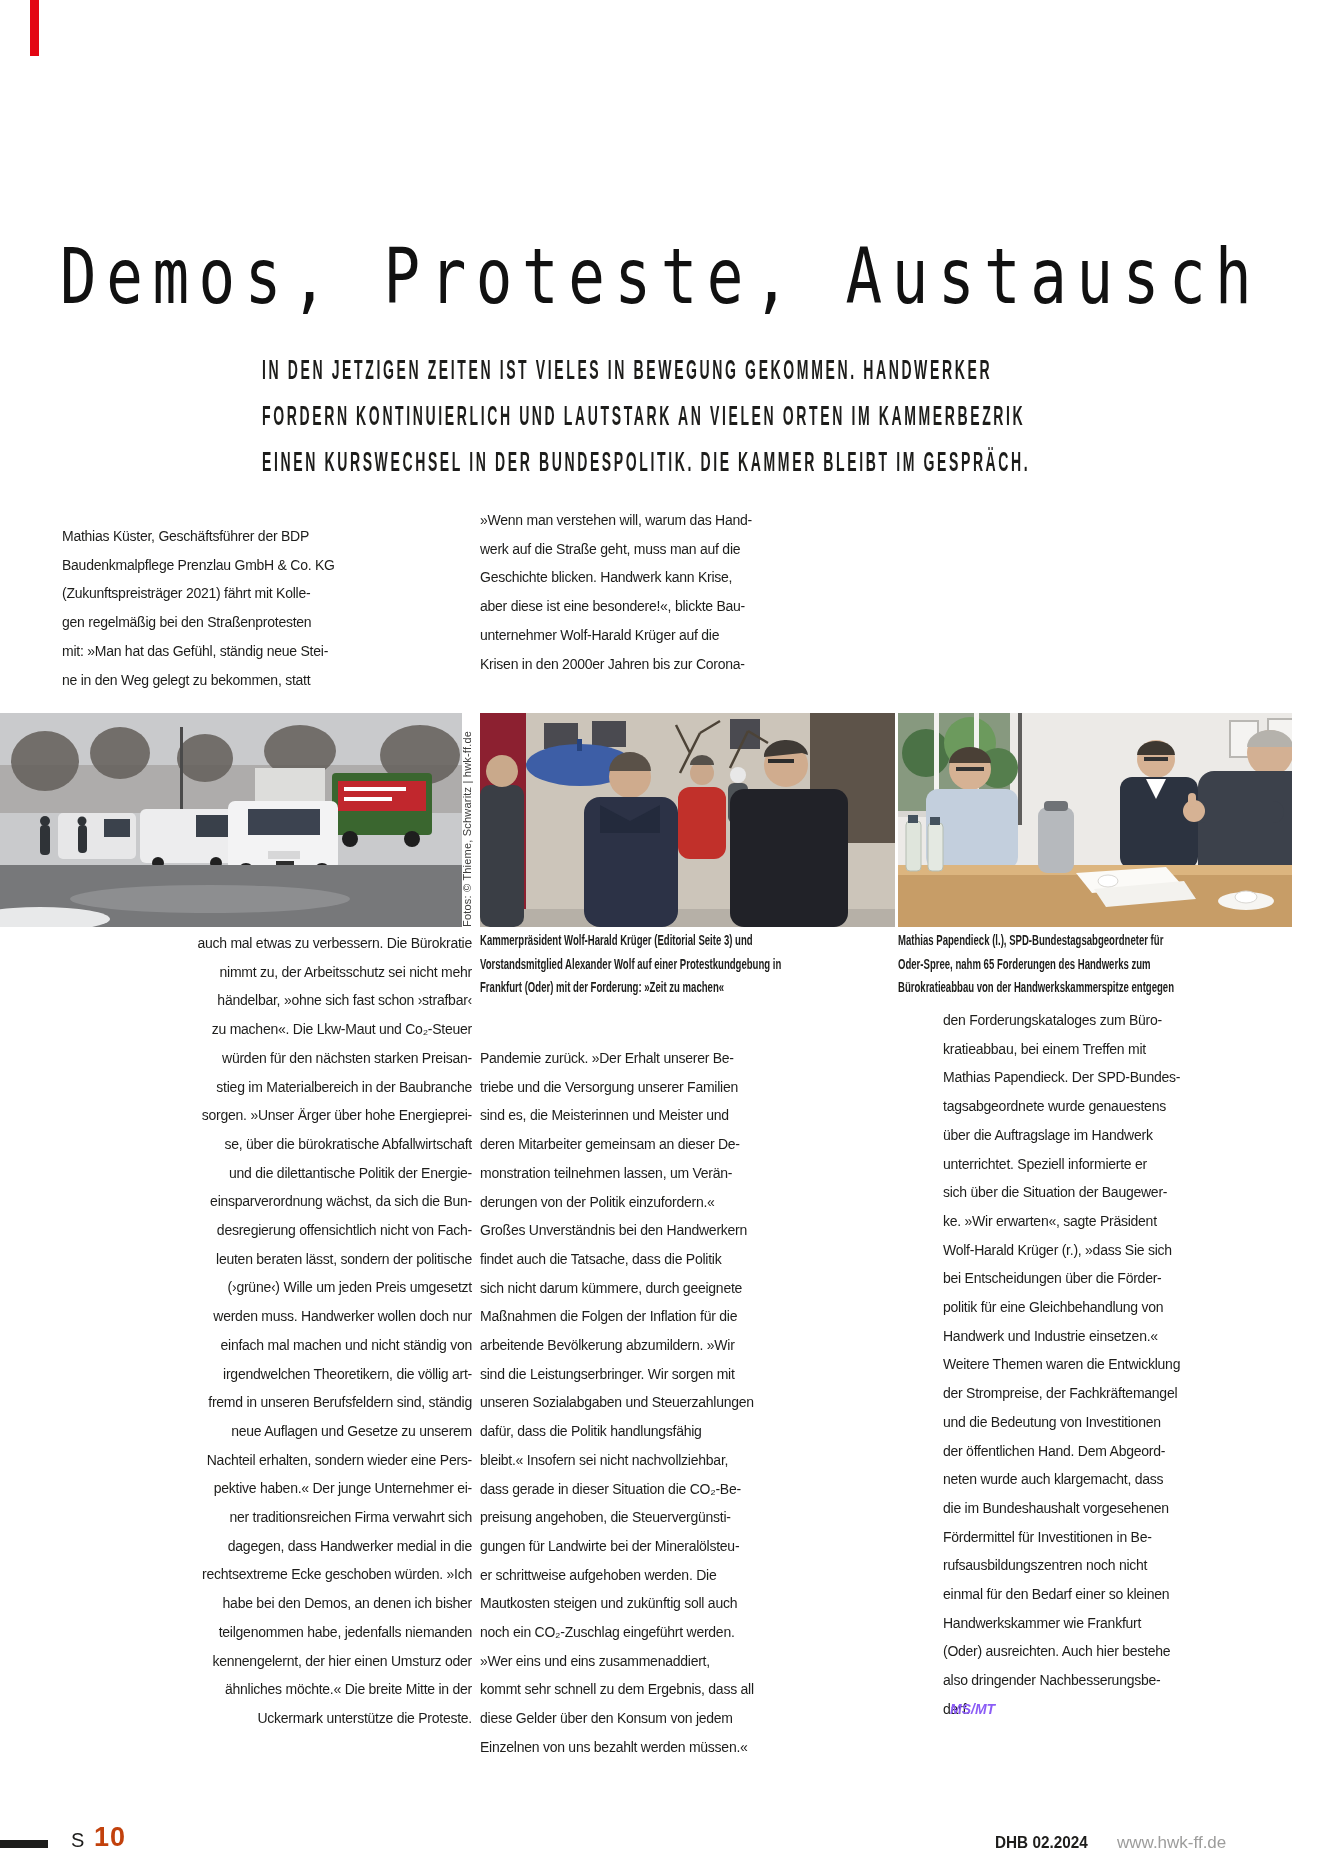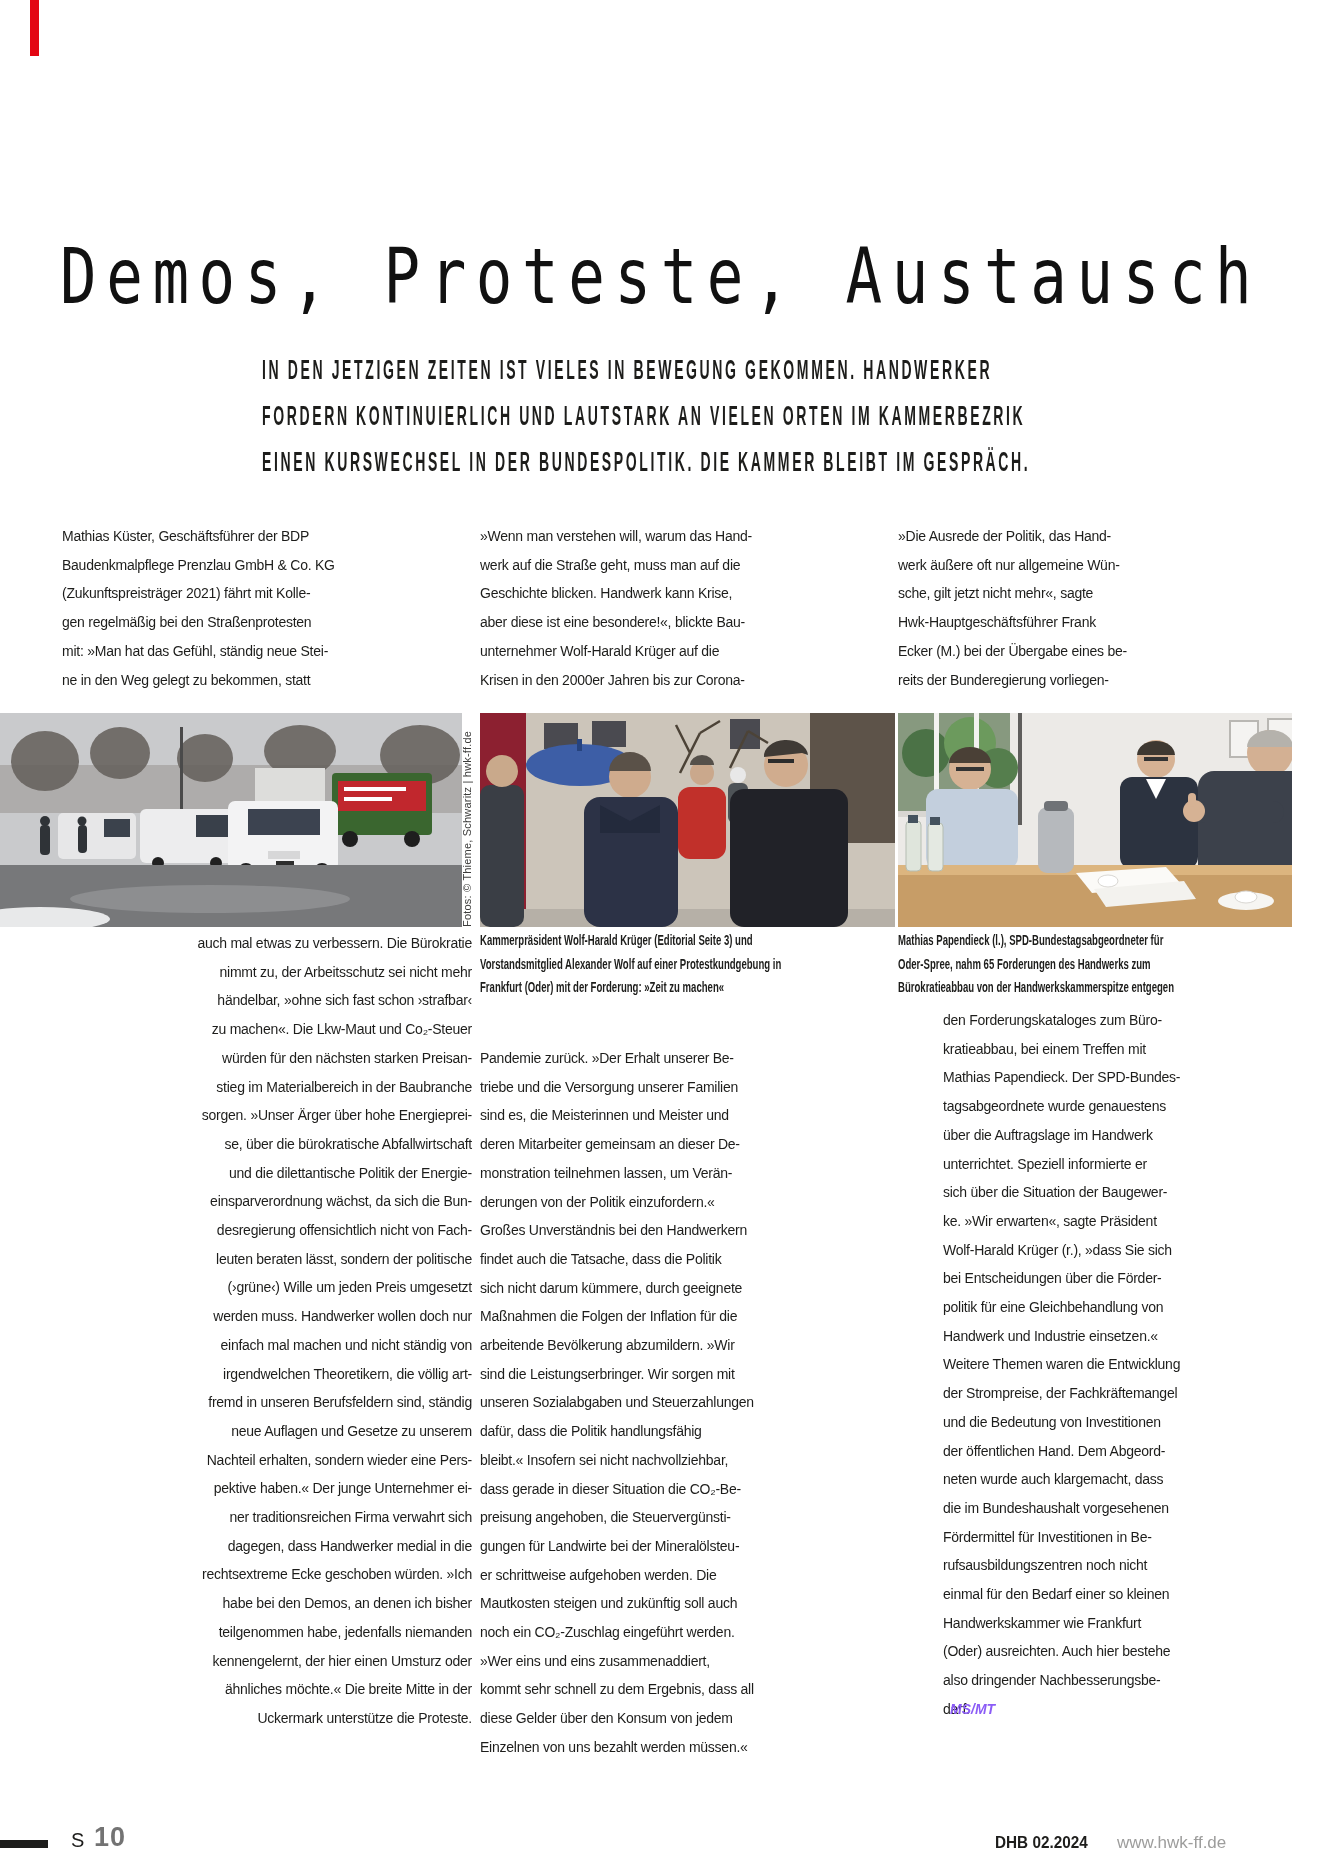--- a/index.html
+++ b/index.html
@@ -19,21 +19,21 @@
   .photo{position:absolute;top:713px;height:214px;overflow:hidden;}
   .photo svg{display:block;width:100%;height:100%;}
   .credit{position:absolute;left:461px;top:713px;width:214px;height:16px;
           font-size:11px;letter-spacing:0.2px;color:#3c3c3b;white-space:nowrap;
           transform-origin:0 0;transform:rotate(-90deg) translateX(-214px);}
   .initials{position:absolute;left:950px;top:1701px;font-size:14px;font-weight:bold;
             font-style:italic;letter-spacing:0;color:#8b5cf6;}
   .footer-dash{position:absolute;left:0;top:1840px;width:48px;height:8px;background:#1d1d1b;}
   .page-label{position:absolute;left:71px;top:1829px;font-size:20px;color:#1d1d1b;}
   .page-number{position:absolute;left:94px;top:1822px;font-size:27px;font-weight:bold;
-               letter-spacing:1px;color:#737373;}
+               letter-spacing:1px;color:#c2410c;}
   .issue{position:absolute;left:995px;top:1833px;font-size:17px;font-weight:bold;
          transform:scaleX(0.9);transform-origin:0 0;color:#1d1d1b;}
   .website{position:absolute;left:1117px;top:1833px;font-size:17px;color:#9d9d9c;}
 </style>
 </head>
 <body>
 
 <div class="page">
 
   <div class="redbar"></div>
@@ -43,32 +43,26 @@
   <div class="intro">IN DEN JETZIGEN ZEITEN IST VIELES IN BEWEGUNG GEKOMMEN. HANDWERKER
 FORDERN KONTINUIERLICH UND LAUTSTARK AN VIELEN ORTEN IM KAMMERBEZRIK
 EINEN KURSWECHSEL IN DER BUNDESPOLITIK. DIE KAMMER BLEIBT IM GESPRÄCH.</div>
 
   <div class="body" style="left:62px;top:522px;">Mathias Küster, Geschäftsführer der BDP
 Baudenkmalpflege Prenzlau GmbH &amp; Co. KG
 (Zukunftspreisträger 2021) fährt mit Kolle-
 gen regelmäßig bei den Straßenprotesten
 mit: »Man hat das Gefühl, ständig neue Stei-
 ne in den Weg gelegt zu bekommen, statt</div>
-  <div class="body" style="left:480px;top:522px;">»Wenn man verstehen will, warum das Hand-
+  <div class="body" style="left:480px;top:506px;">»Wenn man verstehen will, warum das Hand-
 werk auf die Straße geht, muss man auf die
 Geschichte blicken. Handwerk kann Krise,
 aber diese ist eine besondere!«, blickte Bau-
 unternehmer Wolf-Harald Krüger auf die
 Krisen in den 2000er Jahren bis zur Corona-</div>
-  <div class="body" style="left:898px;top:522px;">»Die Ausrede der Politik, das Hand-
-werk äußere oft nur allgemeine Wün-
-sche, gilt jetzt nicht mehr«, sagte
-Hwk-Hauptgeschäftsführer Frank
-Ecker (M.) bei der Übergabe eines be-
-reits der Bunderegierung vorliegen-</div>
 
   <div class="photo" style="left:0;width:462px;">
     <svg viewBox="0 0 462 214" preserveAspectRatio="none">
       <rect x="0" y="0" width="462" height="214" fill="#c9cacc"></rect>
       <rect x="0" y="52" width="462" height="48" fill="#97948f" opacity="0.55"></rect>
       <g fill="#645f5a" opacity="0.85">
         <ellipse cx="45" cy="48" rx="34" ry="30"></ellipse>
         <ellipse cx="120" cy="40" rx="30" ry="26"></ellipse>
         <ellipse cx="205" cy="45" rx="28" ry="24"></ellipse>
         <ellipse cx="300" cy="38" rx="36" ry="26"></ellipse>

